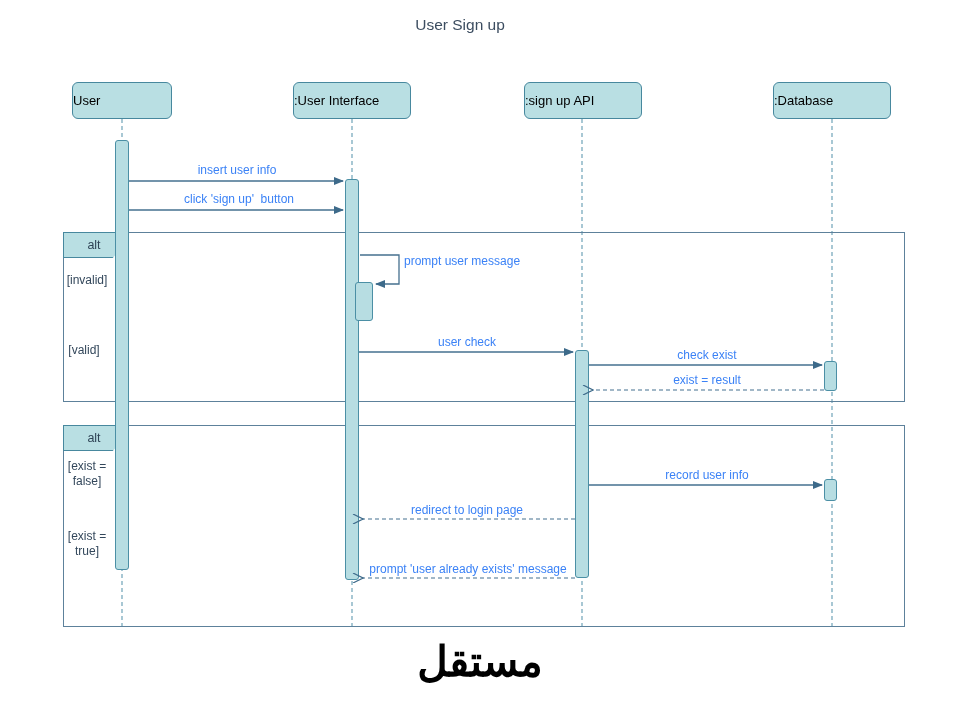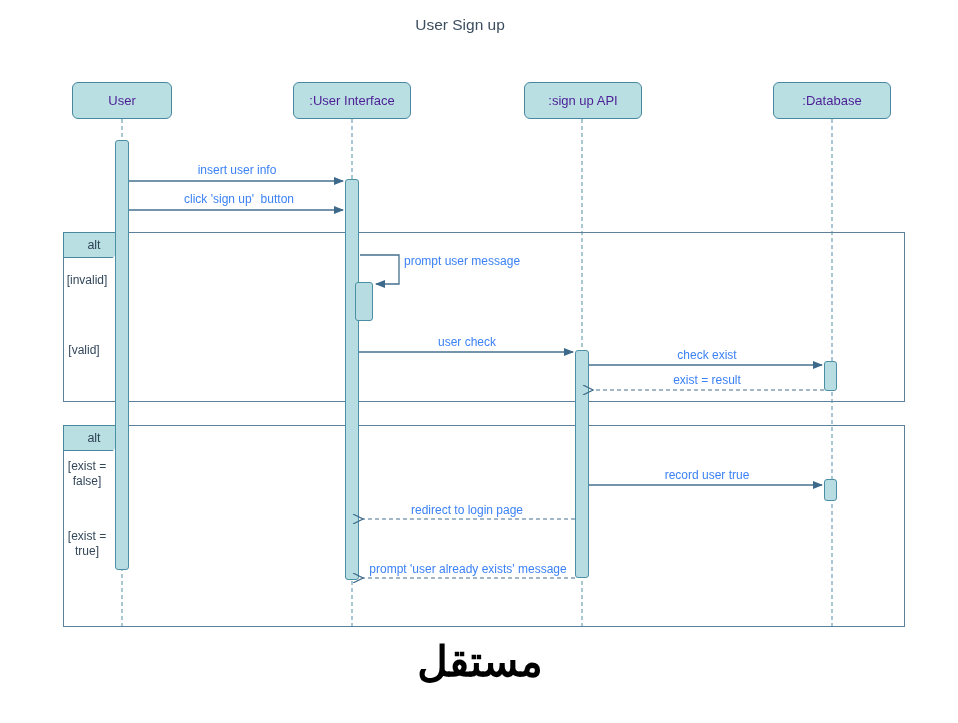--- a/index.html
+++ b/index.html
@@ -32,22 +32,22 @@
     border-radius:3px;box-sizing:border-box;z-index:3;
   }
   .layer-arrows{z-index:4;}
   .msg-label{
     position:absolute;font-size:12px;color:#3b82f6;white-space:pre;z-index:5;
   }
   .msg-label.centered{transform:translateX(-50%);}
   .actor{
     position:absolute;top:82px;height:37px;background:#b9dfe3;
     border:1.5px solid #47889e;border-radius:6px;box-sizing:border-box;
-    display:flex;align-items:center;justify-content:center;
-    font-size:13px;color:#4c1d95;z-index:6;
+    display:flex;align-items:center;
+    font-size:13px;color:#000000;z-index:6;
   }
   .watermark{
     position:absolute;left:480px;top:640px;transform:translateX(-50%);
     text-align:center;z-index:0;user-select:none;
   }
   .watermark .ar{font-size:42px;font-weight:bold;color:#000000;line-height:44px;}
   .watermark .latin{font-size:27px;font-weight:bold;color:#e2e2e2;line-height:28px;letter-spacing:1px;}
 </style>
 </head>
 <body>
@@ -111,21 +111,21 @@
     <line x1="575" y1="519" x2="362" y2="519" stroke="#45708f" stroke-width="1.2" stroke-dasharray="4,3" marker-end="url(#arrow-open)"></line>
     <line x1="575" y1="578" x2="362" y2="578" stroke="#45708f" stroke-width="1.2" stroke-dasharray="4,3" marker-end="url(#arrow-open)"></line>
   </svg>
 
   <div class="msg-label centered" style="left:237px;top:163px;">insert user info</div>
   <div class="msg-label centered" style="left:239px;top:192px;">click 'sign up'  button</div>
   <div class="msg-label" style="left:404px;top:254px;">prompt user message</div>
   <div class="msg-label centered" style="left:467px;top:335px;">user check</div>
   <div class="msg-label centered" style="left:707px;top:348px;">check exist</div>
   <div class="msg-label centered" style="left:707px;top:373px;">exist = result</div>
-  <div class="msg-label centered" style="left:707px;top:468px;">record user true</div>
+  <div class="msg-label centered" style="left:707px;top:468px;">record user info</div>
   <div class="msg-label centered" style="left:467px;top:503px;">redirect to login page</div>
   <div class="msg-label centered" style="left:468px;top:562px;">prompt 'user already exists' message</div>
 
   <div class="actor" style="left:72px;width:100px;">
     <span>User</span>
   </div>
   <div class="actor" style="left:293px;width:118px;">
     <span>:User Interface</span>
   </div>
   <div class="actor" style="left:524px;width:118px;">

